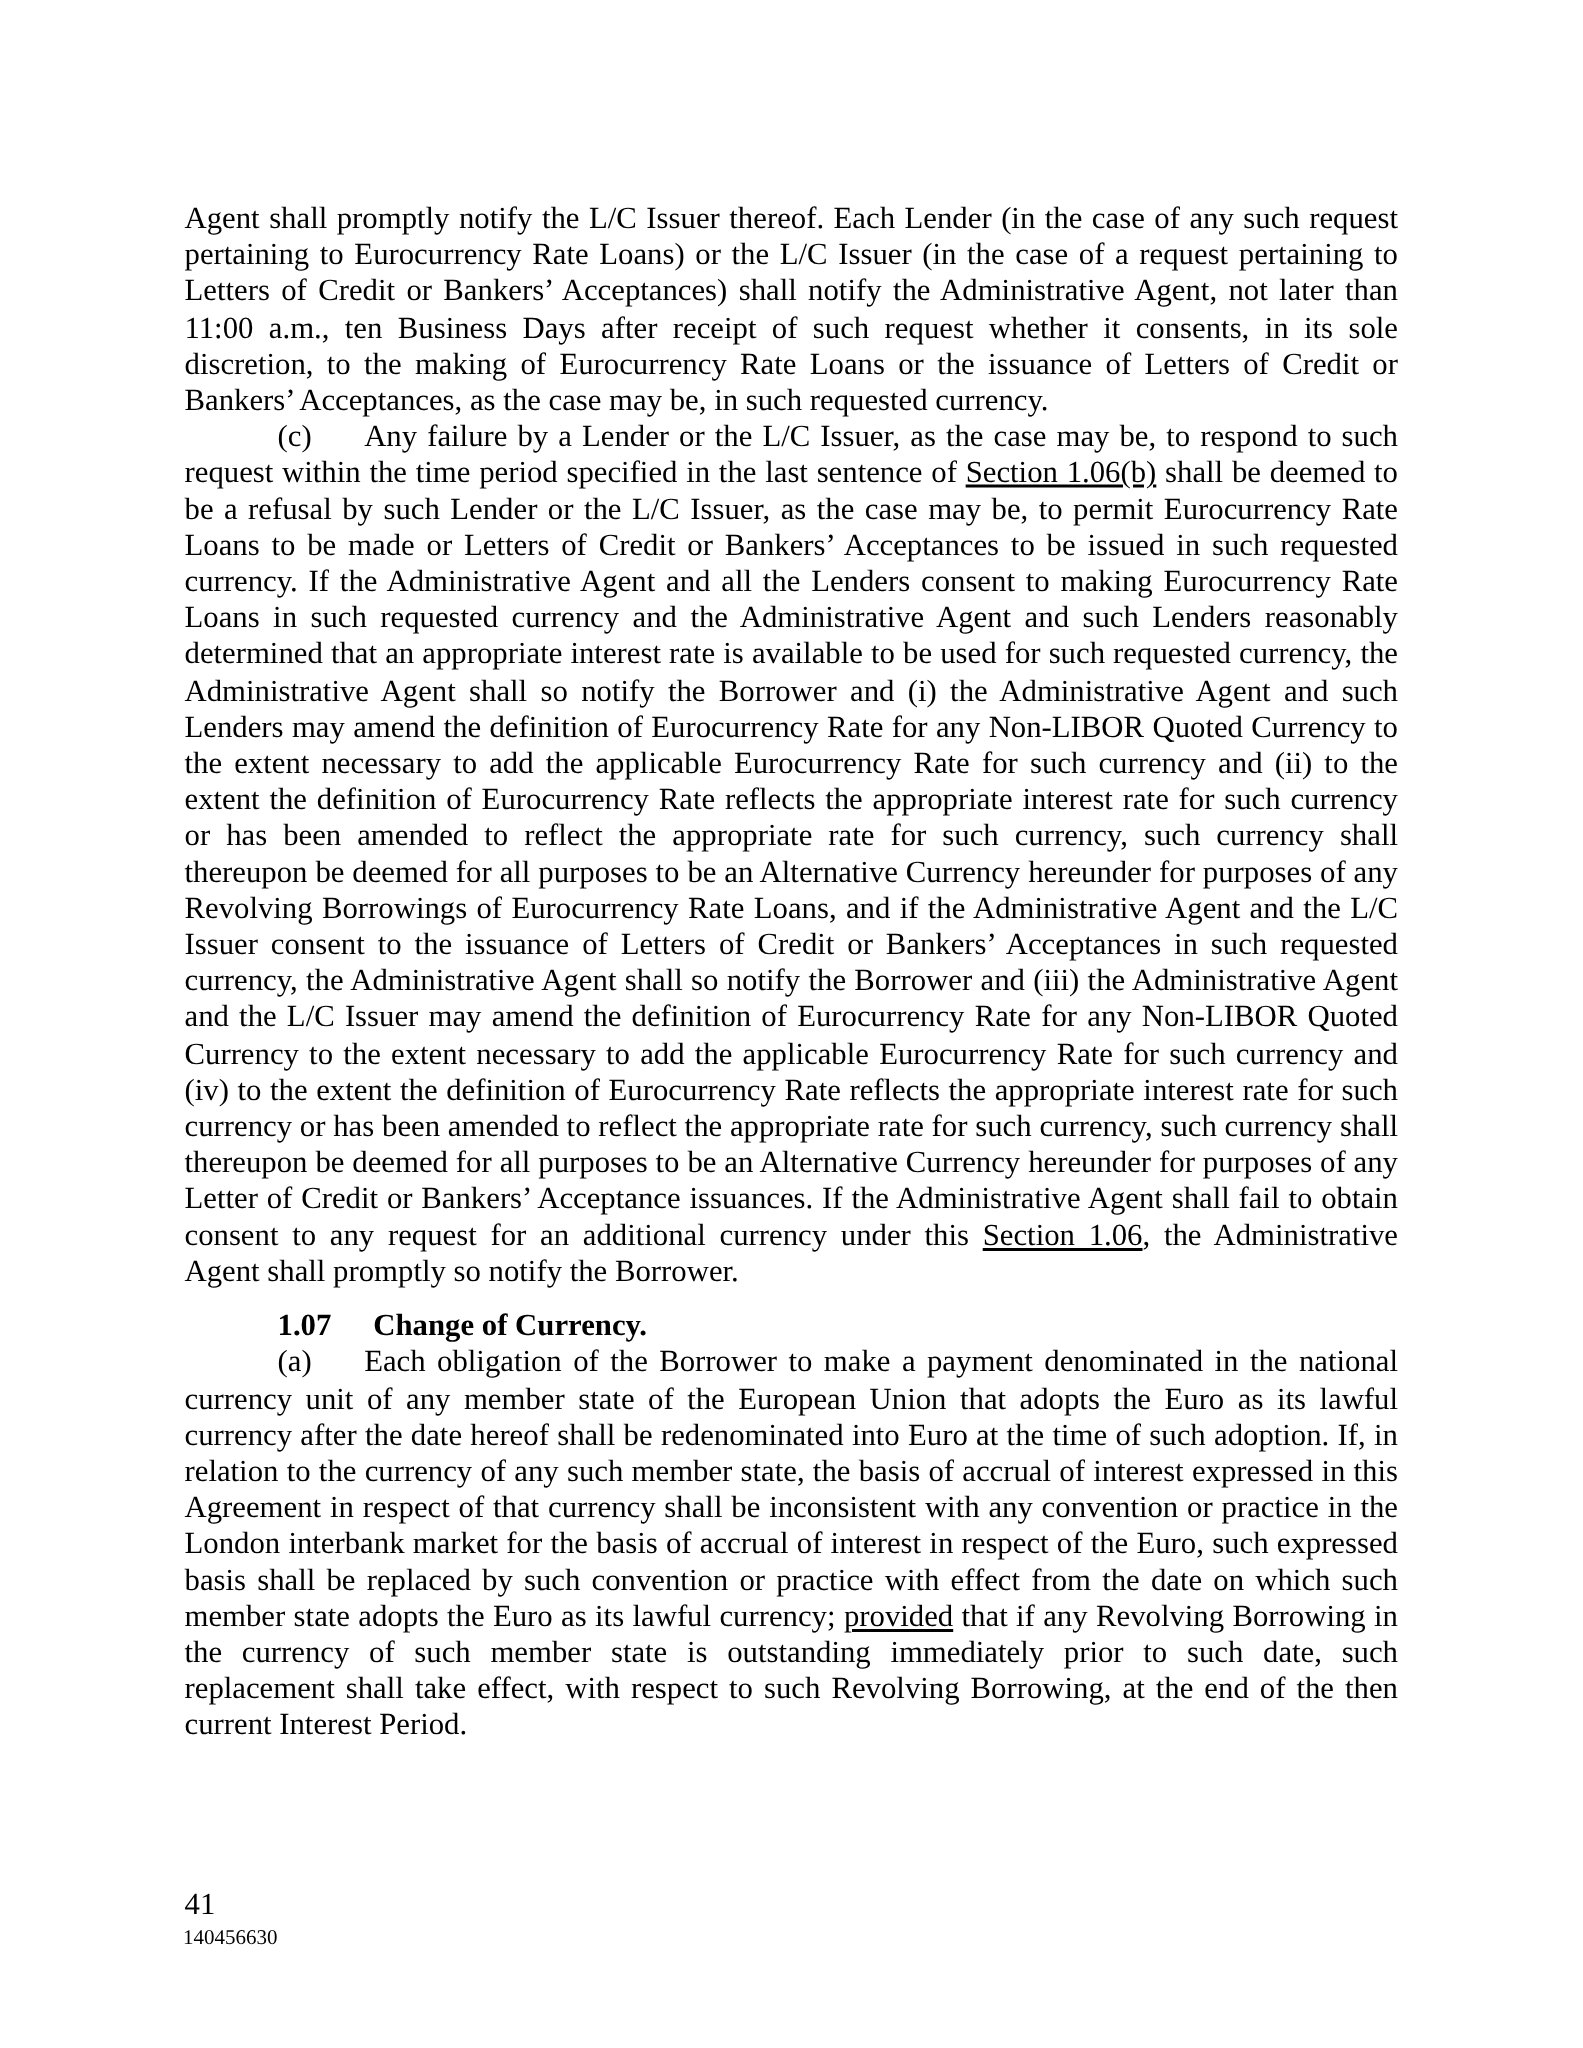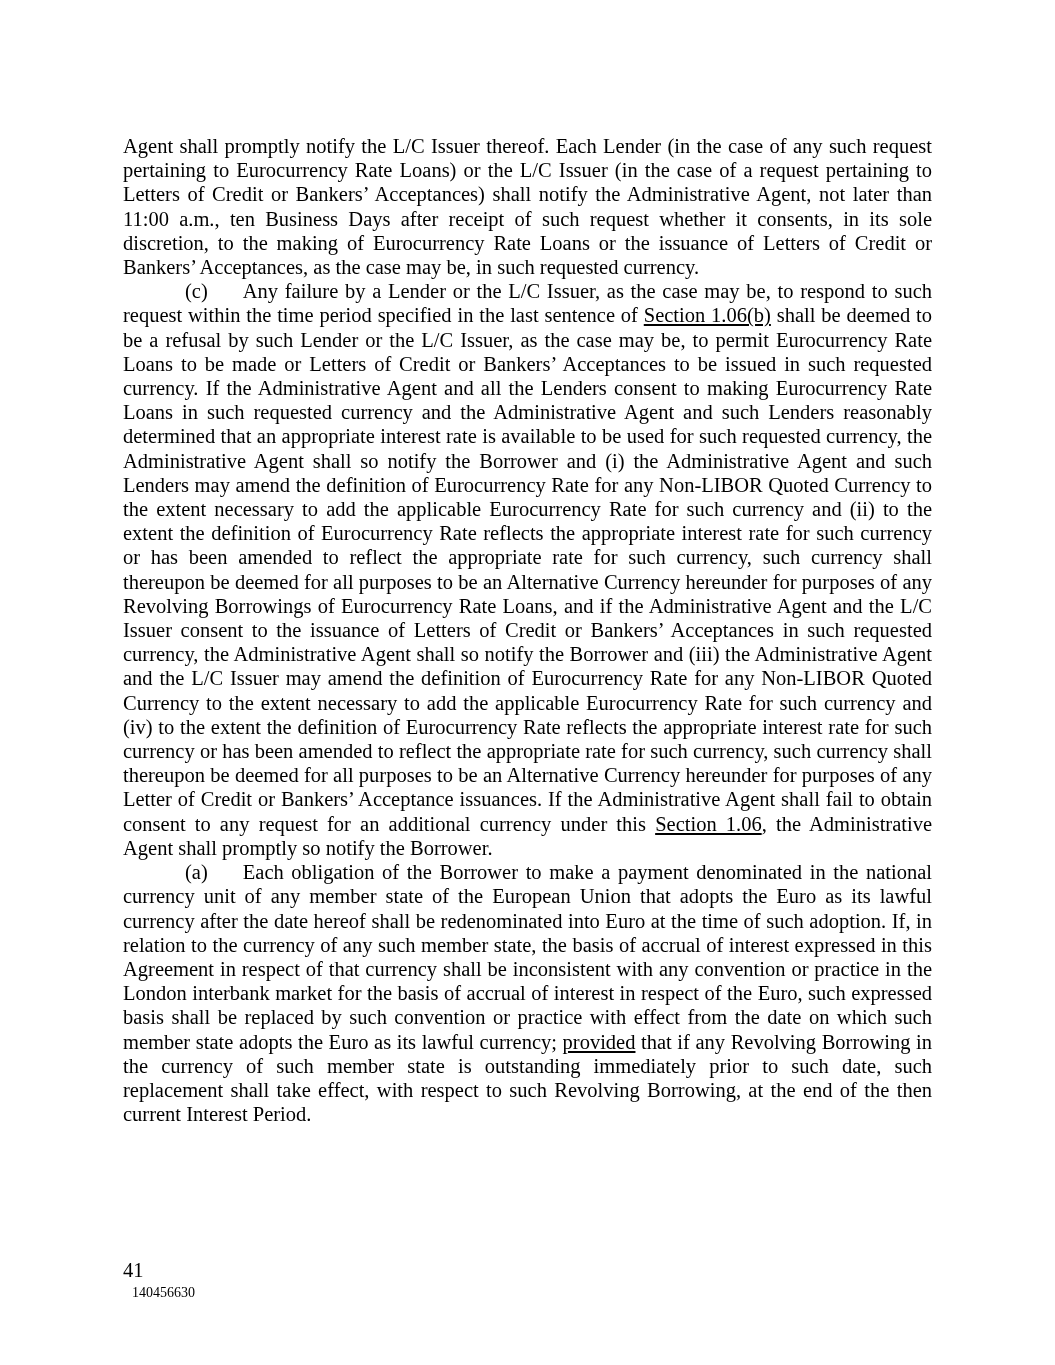--- a/index.html
+++ b/index.html
@@ -51,36 +51,37 @@
     top: 1258px;
     left: 123px;
     width: 809px;
     text-align: left;
     font-size: 20.5px;
     line-height: 24.2px;
   }
   .doc-number {
     position: absolute;
     top: 1285px;
-    left: 132px;
+    left: 122px;
     font-size: 14px;
     line-height: 16px;
     text-align: center;
   }
 </style>
 </head>
 <body>
 
 <div class="page">
   <div class="content">
 
     <p class="par no-indent sp16">Agent shall promptly notify the L/C Issuer thereof.  Each Lender (in the case of any such request pertaining to Eurocurrency Rate Loans) or the L/C Issuer (in the case of a request pertaining to Letters of Credit or Bankers’ Acceptances) shall notify the Administrative Agent, not later than 11:00 a.m., ten Business Days after receipt of such request whether it consents, in its sole discretion, to the making of Eurocurrency Rate Loans or the issuance of Letters of Credit or Bankers’ Acceptances, as the case may be, in such requested currency.</p>
 
     <p class="par"><span>(c)</span><span class="tab"></span><span><span>Any failure by a Lender or the L/C Issuer, as the case may be, to respond to such request within the time period specified in the last sentence of </span><span class="u">Section 1.06(b)</span><span> shall be deemed to be a refusal by such Lender or the L/C Issuer, as the case may be, to permit Eurocurrency Rate Loans to be made or Letters of Credit or Bankers’ Acceptances to be issued in such requested currency.  If the Administrative Agent and all the Lenders consent to making Eurocurrency Rate Loans in such requested currency and the Administrative Agent and such Lenders reasonably determined that an appropriate interest rate is available to be used for such requested currency, the Administrative Agent shall so notify the Borrower and (i) the Administrative Agent and such Lenders may amend the definition of Eurocurrency Rate for any Non-LIBOR Quoted Currency to the extent necessary to add the applicable Eurocurrency Rate for such currency and (ii) to the extent the definition of Eurocurrency Rate reflects the appropriate interest rate for such currency or has been amended to reflect the appropriate rate for such currency, such currency shall thereupon be deemed for all purposes to be an Alternative Currency hereunder for purposes of any Revolving Borrowings of Eurocurrency Rate Loans, and if the Administrative Agent and the L/C Issuer consent to the issuance of Letters of Credit or Bankers’ Acceptances in such requested currency, the Administrative Agent shall so notify the Borrower and (iii) the Administrative Agent and the L/C Issuer may amend the definition of Eurocurrency Rate for any Non-LIBOR Quoted Currency to the extent necessary to add the applicable Eurocurrency Rate for such currency and (iv) to the extent the definition of Eurocurrency Rate reflects the appropriate interest rate for such currency or has been amended to reflect the appropriate rate for such currency, such currency shall thereupon be deemed for all purposes to be an Alternative Currency hereunder for purposes of any Letter of Credit or Bankers’ Acceptance issuances.  If the Administrative Agent shall fail to obtain consent to any request for an additional currency under this </span><span class="u">Section 1.06</span><span>, the Administrative Agent shall promptly so notify the Borrower.</span></span></p>
 
+    <p class="heading"><span>1.07</span><span class="tab"></span><span>Change of Currency.</span></p>
 
     <p class="par par-a"><span>(a)</span><span class="tab"></span><span><span>Each obligation of the Borrower to make a payment denominated in the national currency unit of any member state of the European Union that adopts the Euro as its lawful currency after the date hereof shall be redenominated into Euro at the time of such adoption.  If, in relation to the currency of any such member state, the basis of accrual of interest expressed in this Agreement in respect of that currency shall be inconsistent with any convention or practice in the London interbank market for the basis of accrual of interest in respect of the Euro, such expressed basis shall be replaced by such convention or practice with effect from the date on which such member state adopts the Euro as its lawful currency; </span><span class="u">provided</span><span> that if any Revolving Borrowing in the currency of such member state is outstanding immediately prior to such date, such replacement shall take effect, with respect to such Revolving Borrowing, at the end of the then current Interest Period.</span></span></p>
 
   </div>
 
   <div class="page-number">41</div>
 
   <div class="doc-number">140456630</div>
 </div>
 

